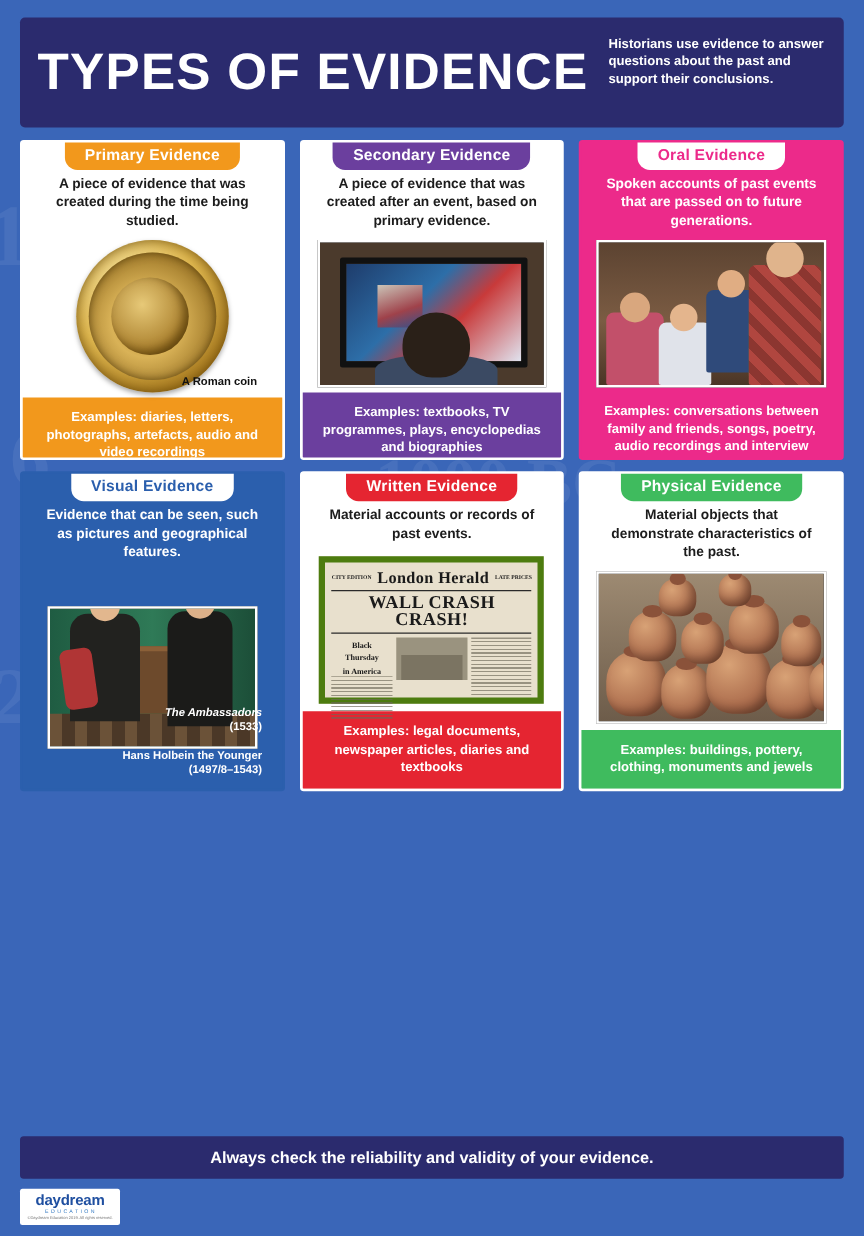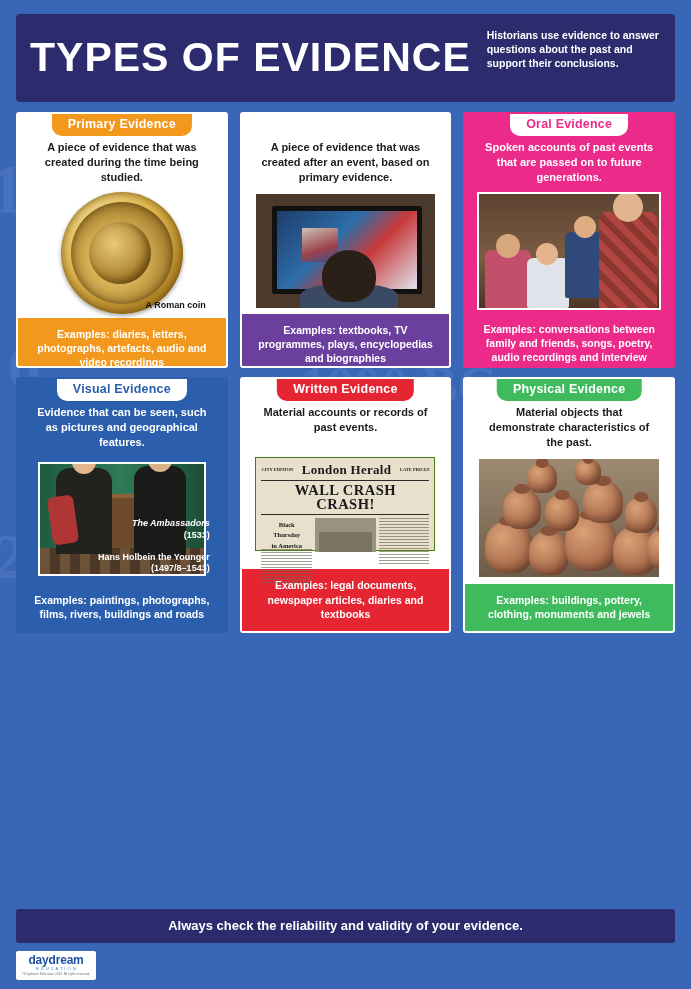--- a/index.html
+++ b/index.html
@@ -234,21 +234,21 @@
   .amb .curtain { position:absolute; inset:0; background: linear-gradient(90deg,#1f5c42 0%, #2f7a57 50%, #1c4e38 100%); }
   .amb .table { position:absolute; left:72px; bottom:26px; width:62px; height:54px; background:#6d4a2c; border-top:4px solid #8b6038; }
   .amb .m1 { position:absolute; left:16px; bottom:20px; width:56px; height:86px; background:#22221f; border-radius:14px 14px 0 0; }
   .amb .m1::before{content:"";position:absolute;left:16px;top:-18px;width:24px;height:24px;border-radius:50%;background:#e2b78e;}
   .amb .m1::after{content:"";position:absolute;left:-6px;bottom:10px;width:26px;height:48px;background:#b03535;transform:rotate(-8deg);border-radius:6px;}
   .amb .m2 { position:absolute; right:18px; bottom:16px; width:52px; height:92px; background:#1b1b19; border-radius:14px 14px 0 0; }
   .amb .m2::before{content:"";position:absolute;left:14px;top:-18px;width:24px;height:24px;border-radius:50%;background:#ddb189;}
 
   
   .news {
-    width: 180px; height: 94px; background: #e8e0cd; border:1px solid #4d7c0f;
+    width: 180px; height: 118px; background: #e8e0cd; border:5px solid #4d7c0f;
     position: relative; padding: 4px 5px; text-align: center; color:#1a1a1a;
     font-family: "Liberation Serif", serif;
   }
   .news-top { display:flex; justify-content:space-between; align-items:center; font-size:4.5px; font-weight:bold; }
   .news-masthead { font-size:13px; font-weight:bold; letter-spacing:.3px; font-family:"Liberation Serif", serif; }
   .news-rule { height:1px; background:#2a2a2a; margin:2px 0; }
   .news-head { font-size:14.5px; font-weight:bold; line-height:1; letter-spacing:.5px; }
   .news-sub { font-size:6.5px; font-weight:bold; margin-top:3px; line-height:1.15; }
   .news-cols { display:flex; gap:3px; margin-top:3px; }
   .news-col { flex:1; }
@@ -324,20 +324,21 @@
           <div class="caption">A Roman coin</div>
         </div>
       </div>
       <div class="card-examples accent-bg">
         <b>Examples:</b>
         <span>diaries, letters, photographs, artefacts, audio and video recordings</span>
       </div>
     </div>
 
     <div class="card" style="--accent:#6b3f9e;">
+      <div class="card-badge accent-bg">Secondary Evidence</div>
       <div class="card-body">
         <div class="card-desc">A piece of evidence that was created after an event, based on primary evidence.</div>
         <div class="card-figure">
           <div class="img-frame">
             <div class="tv-scene">
               <div class="tv-screen"></div>
               <div class="boy-body"></div>
               <div class="boy-head"></div>
             </div>
           </div>
@@ -386,24 +387,20 @@
               <div class="m2"></div>
             </div>
           </div>
           <div class="caption" style="bottom:6px;right:4px;color:#fff;">
             <em>The Ambassadors</em><br>
             <span>(1533)</span><br><br>
             <span>Hans Holbein the Younger</span><br>
             <span>(1497/8–1543)</span>
           </div>
         </div>
-      </div>
-      <div class="card-examples">
-        <b>Examples:</b>
-        <span>paintings, photographs, films, rivers, buildings and roads</span>
       </div>
     </div>
 
     <div class="card" style="--accent:#e52531;">
       <div class="card-badge accent-bg">Written Evidence</div>
       <div class="card-body">
         <div class="card-desc">Material accounts or records of past events.</div>
         <div class="card-figure">
           <div class="news">
             <div class="news-top">

